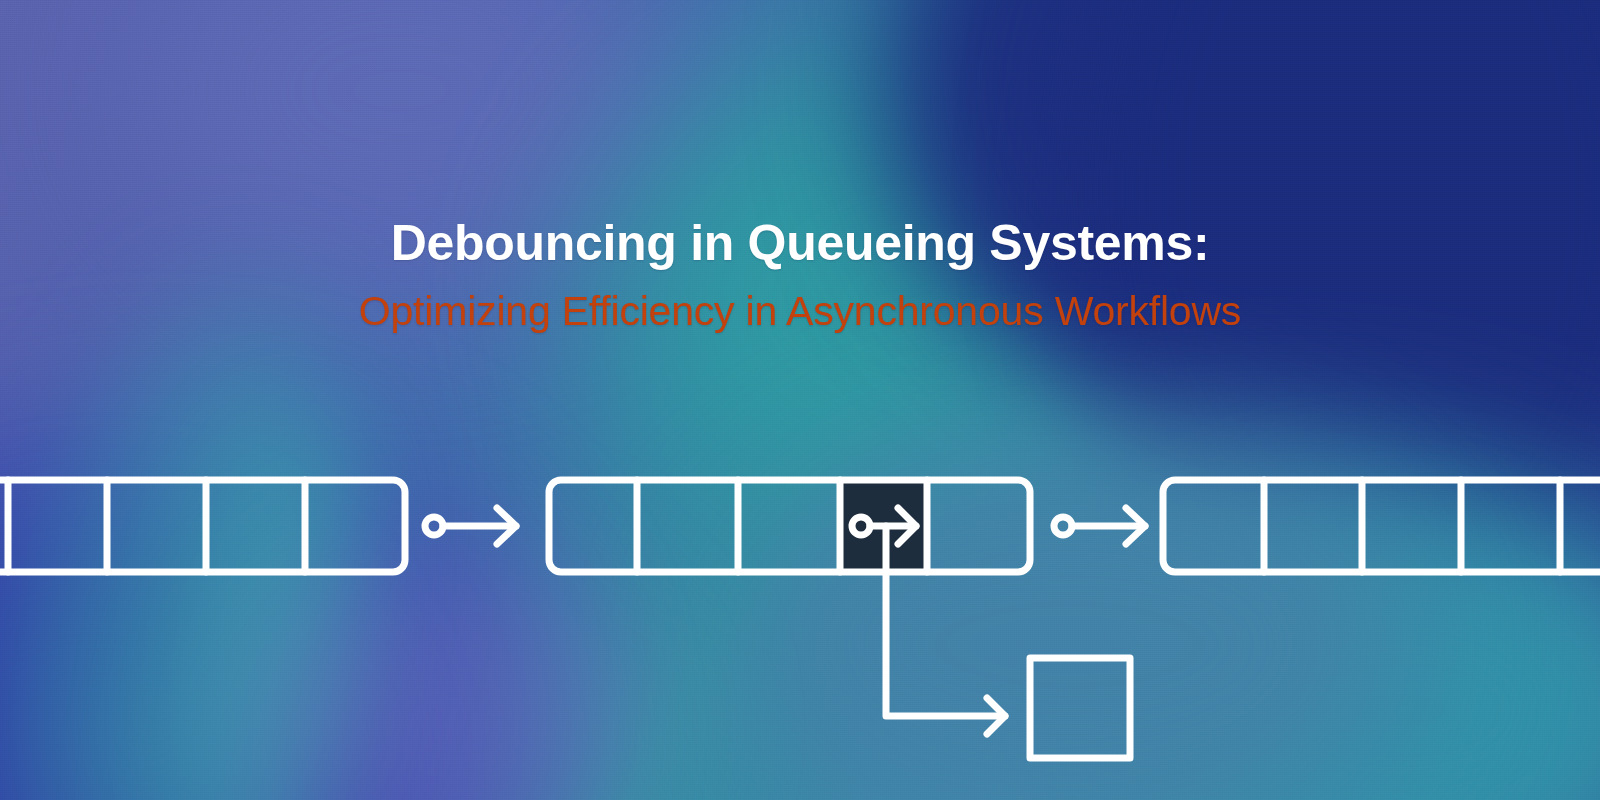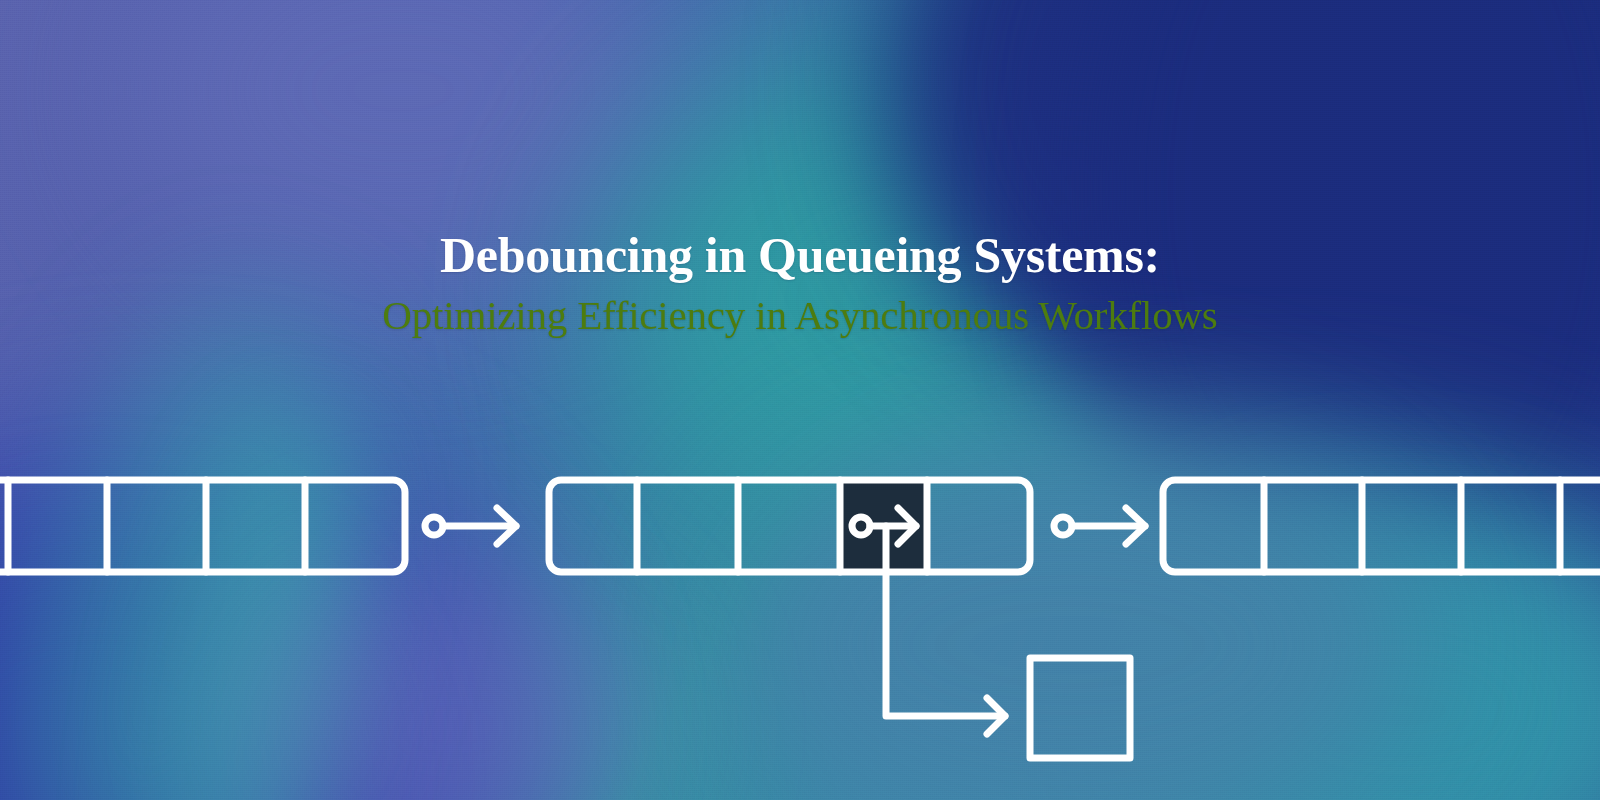--- a/index.html
+++ b/index.html
@@ -129,38 +129,37 @@
       repeating-linear-gradient(90deg, rgba(0,0,0,.5) 0 1px, transparent 1px 2px);
     mix-blend-mode: overlay;
     pointer-events: none;
   }
 
   
   .heading-wrap {
     position: absolute;
     left: 0;
     right: 0;
-    top: 226px;
+    top: 214px;
     text-align: center;
     padding: 0 80px;
     box-sizing: border-box;
-    font-family: Liberation Serif, serif;
   }
   .title {
     margin: 0;
     color: #ffffff;
     font-size: 50px;
     font-weight: 700;
     letter-spacing: -0.3px;
     line-height: 1.18;
     text-shadow: 0 1px 2px rgba(20,30,70,.18);
   }
   .subtitle {
-    margin: 6px 0 0 0;
-    color: #4d7c0f;
+    margin: 14px 0 0 0;
+    color: #c2410c;
     font-size: 41px;
     font-weight: 400;
     letter-spacing: -0.2px;
     line-height: 1.2;
     text-shadow: 0 1px 2px rgba(20,30,70,.18);
   }
 
   
   .diagram {
     position: absolute;

